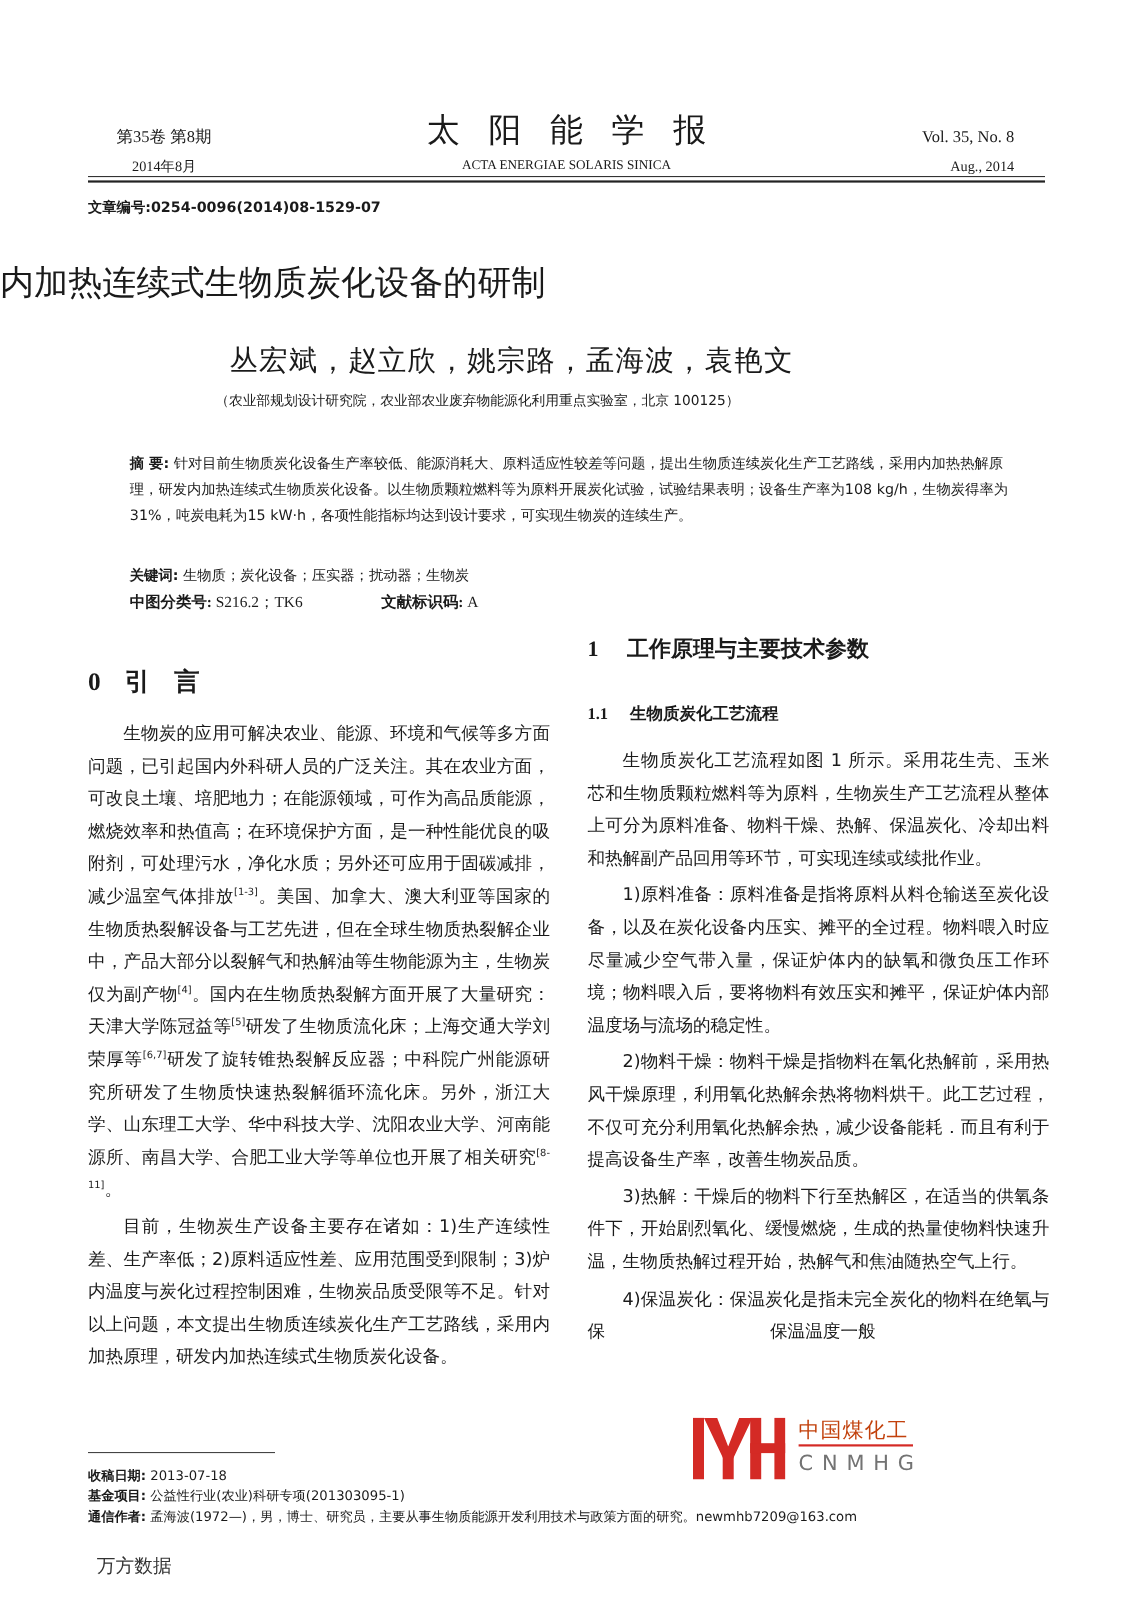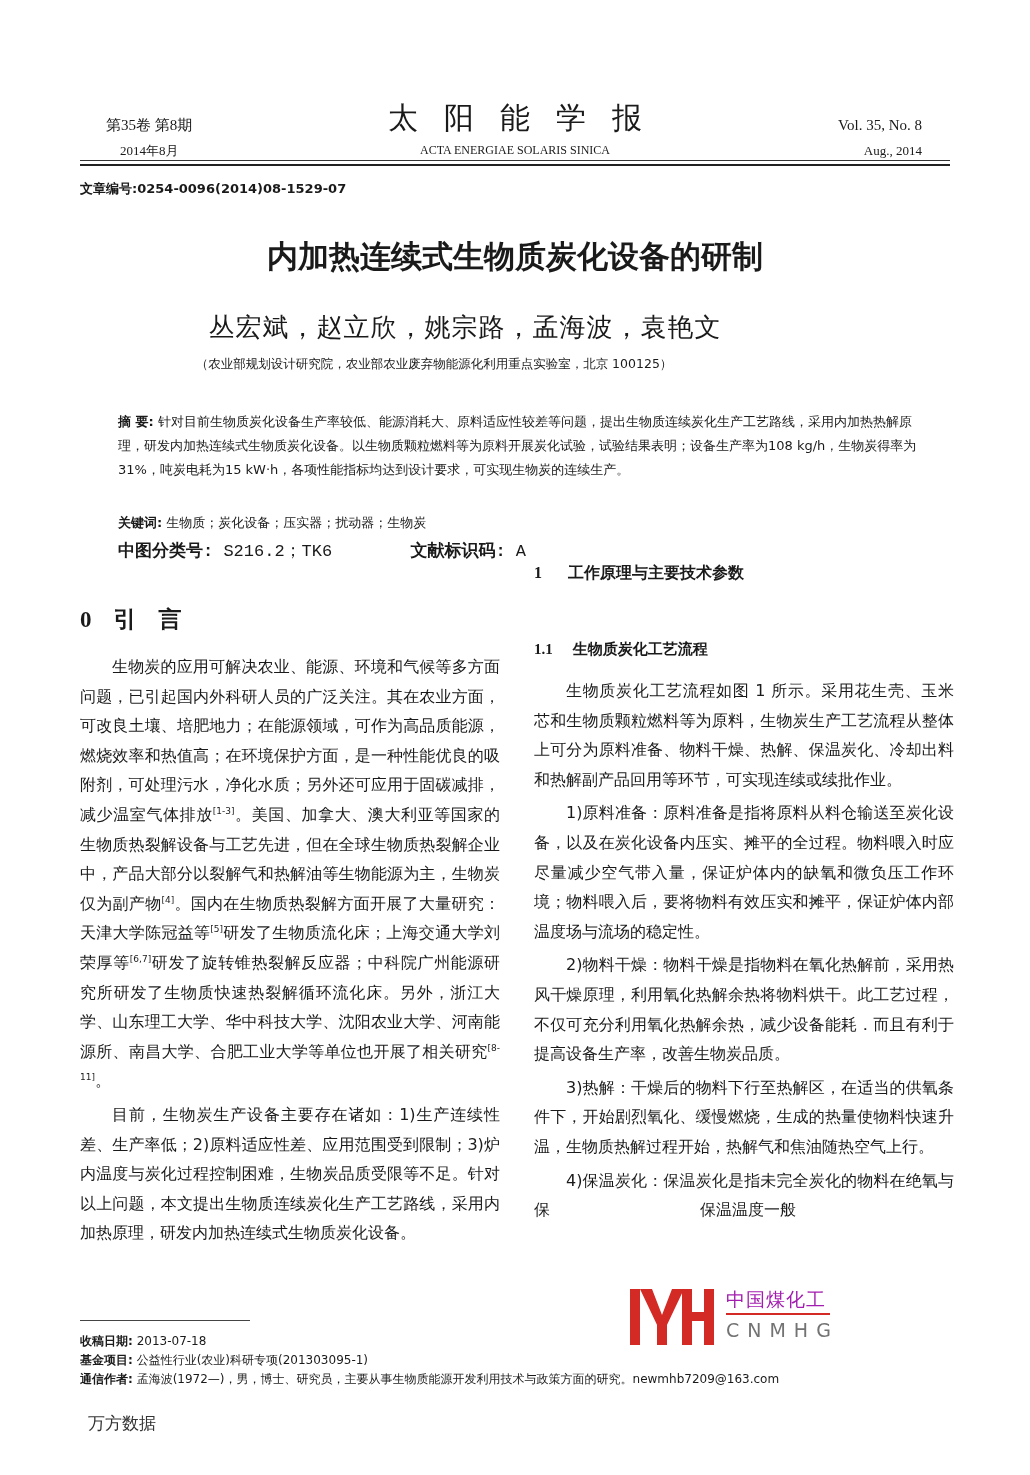--- a/index.html
+++ b/index.html
@@ -9,47 +9,47 @@
   .hdr-left { left: 106px; top: 112px; font-size: 15px; line-height: 26px; font-family: "Liberation Serif", serif; }
   .hdr-left .l2 { padding-left: 14px; font-size: 13px; }
   .hdr-center { left: 0; width: 1030px; top: 98px; text-align: center; }
   .journal-cn { font-size: 30px; letter-spacing: 26px; font-family: "DejaVu Serif", serif; padding-left: 26px; }
   .journal-en { font-size: 12px; margin-top: 4px; font-family: "Liberation Serif", serif; }
   .hdr-right { right: 108px; top: 112px; text-align: right; font-size: 15px; line-height: 26px; font-family: "Liberation Serif", serif; }
   .hdr-right .l2 { font-size: 13px; }
   .rule1 { left: 80px; width: 870px; top: 160px; height: 0; border-top: 1px solid #333; }
   .rule2 { left: 80px; width: 870px; top: 164px; height: 0; border-top: 2px solid #222; }
   .artno { left: 80px; top: 180px; font-size: 13px; font-weight: bold; font-family: "DejaVu Sans", sans-serif; }
-  .title { left: 0; width: 1030px; top: 236px; text-align: center; font-size: 31px; font-weight: bold; font-family: "DejaVu Sans", sans-serif; }
+  .title { left: 0; width: 1030px; top: 236px; font-size: 31px; font-weight: normal; font-family: "DejaVu Sans", sans-serif; }
   .authors { left: 0; width: 930px; top: 310px; text-align: center; font-size: 26px; font-family: "DejaVu Serif", serif; letter-spacing: 1px; }
   .affil { left: 0; width: 868px; top: 356px; text-align: center; font-size: 12.5px; font-family: "DejaVu Sans", sans-serif; }
   .abstract { left: 118px; width: 808px; top: 410px; font-size: 13px; line-height: 24px; font-family: "DejaVu Sans", sans-serif; }
   .abstract b, .kw b, .cls b { font-weight: bold; }
   .kw { left: 118px; top: 514px; font-size: 13px; font-family: "DejaVu Sans", sans-serif; }
-  .cls { left: 118px; top: 539px; font-size: 17px; font-family: Liberation Mono, monospace; }
+  .cls { left: 118px; top: 539px; font-size: 14px; font-family: Liberation Serif, serif; }
   .cls .docid { display: inline-block; margin-left: 68px; }
   .sec0 { left: 80px; top: 604px; font-size: 23px; font-weight: bold; font-family: "DejaVu Sans", sans-serif; }
   .sec0 .num { font-family: "Liberation Serif", serif; margin-right: 22px; }
   .sec0 .ttl { letter-spacing: 22px; }
   .col { font-size: 16px; line-height: 29.6px; font-family: "DejaVu Sans", sans-serif; text-align: justify; }
   .col p { margin: 0; text-indent: 2em; }
   .colL { left: 80px; width: 420px; top: 652px; }
   .colR { left: 534px; width: 420px; }
-  .sec1 { left: 534px; top: 563px; font-size: 16px; font-weight: bold; font-family: "DejaVu Sans", sans-serif; }
+  .sec1 { left: 534px; top: 576px; font-size: 20px; font-weight: bold; font-family: "DejaVu Sans", sans-serif; }
   .sec1 .num { font-family: "Liberation Serif", serif; margin-right: 26px; }
   .sec11 { left: 534px; top: 640px; font-size: 15px; font-weight: bold; font-family: "DejaVu Sans", sans-serif; }
   .sec11 .num { font-family: "Liberation Serif", serif; margin-right: 20px; }
   .colR.body { top: 676px; }
   sup { font-size: 9px; vertical-align: 6px; line-height: 0; }
   .fnrule { left: 80px; width: 170px; top: 1320px; border-top: 1px solid #444; }
   .fn { left: 80px; top: 1332px; font-size: 12px; line-height: 19px; font-family: "DejaVu Sans", sans-serif; }
   .fn b { font-weight: bold; }
   .wm { left: 630px; top: 1285px; width: 220px; height: 62px; background: #fff; }
   .wm-mark { position: absolute; left: 0; top: 0; width: 84px; height: 60px; }
-  .wm-cn { position: absolute; left: 96px; top: 2px; font-size: 19px; color: #a21caf; font-family: "DejaVu Sans", sans-serif; letter-spacing: 1px; white-space: nowrap; }
+  .wm-cn { position: absolute; left: 96px; top: 2px; font-size: 19px; color: #c2410c; font-family: "DejaVu Sans", sans-serif; letter-spacing: 1px; white-space: nowrap; }
   .wm-line { position: absolute; left: 96px; top: 28px; width: 104px; border-top: 2px solid #d42a25; }
   .wm-en { position: absolute; left: 96px; top: 34px; font-size: 19px; color: #737373; font-family: "DejaVu Sans", sans-serif; letter-spacing: 8px; }
   .footer { left: 88px; top: 1412px; font-size: 17px; color: #333; font-family: "DejaVu Sans", sans-serif; }
 </style>
 </head>
 <body>
 
 <div class="abs hdr-left">
   <div>第35卷 第8期</div>
   <div class="l2">2014年8月</div>

